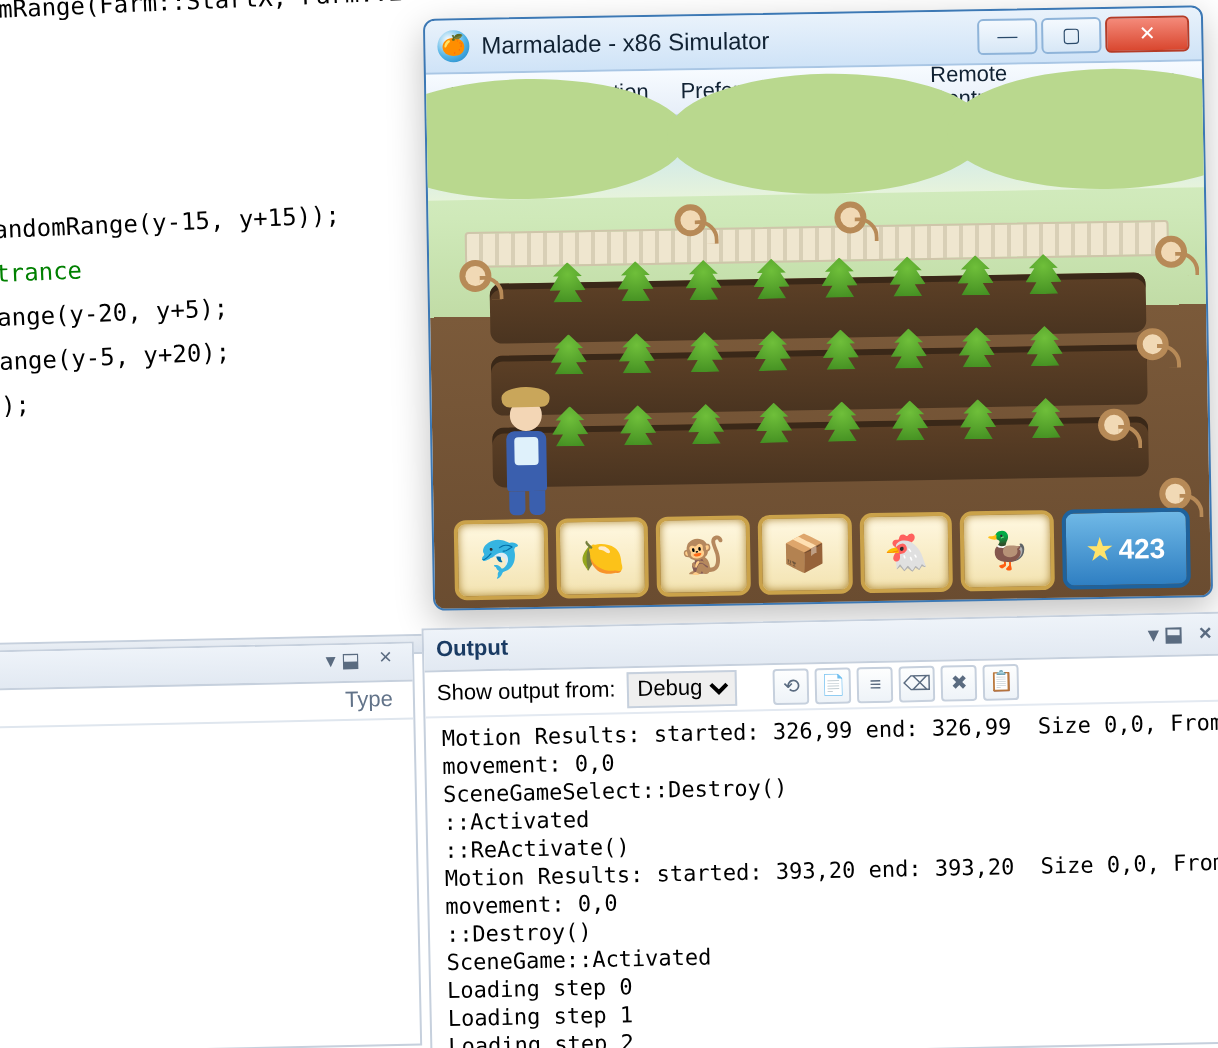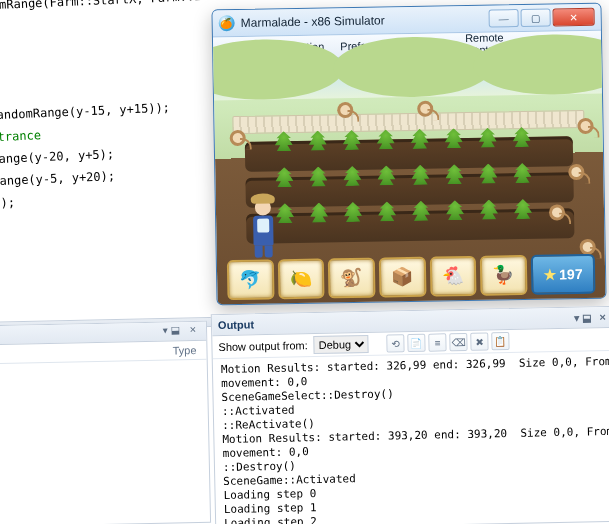--- a/index.html
+++ b/index.html
@@ -203,21 +203,21 @@
 
     <div class="iconbar" id="iconbar">
     <div class="slot">🐬</div>
           <div class="slot">🍋</div>
           <div class="slot">🐒</div>
           <div class="slot">📦</div>
           <div class="slot">🐔</div>
           <div class="slot">🦆</div>
           <div class="score">
             <span class="star">★</span>
-            <span>197</span>
+            <span>423</span>
           </div>
         </div>
   </div>
 </div>
 
 <div class="output">
   <div class="tab">
     <span>Output</span>
     <span class="spacer"></span>
     <span class="pin">▾ ⬓</span>

